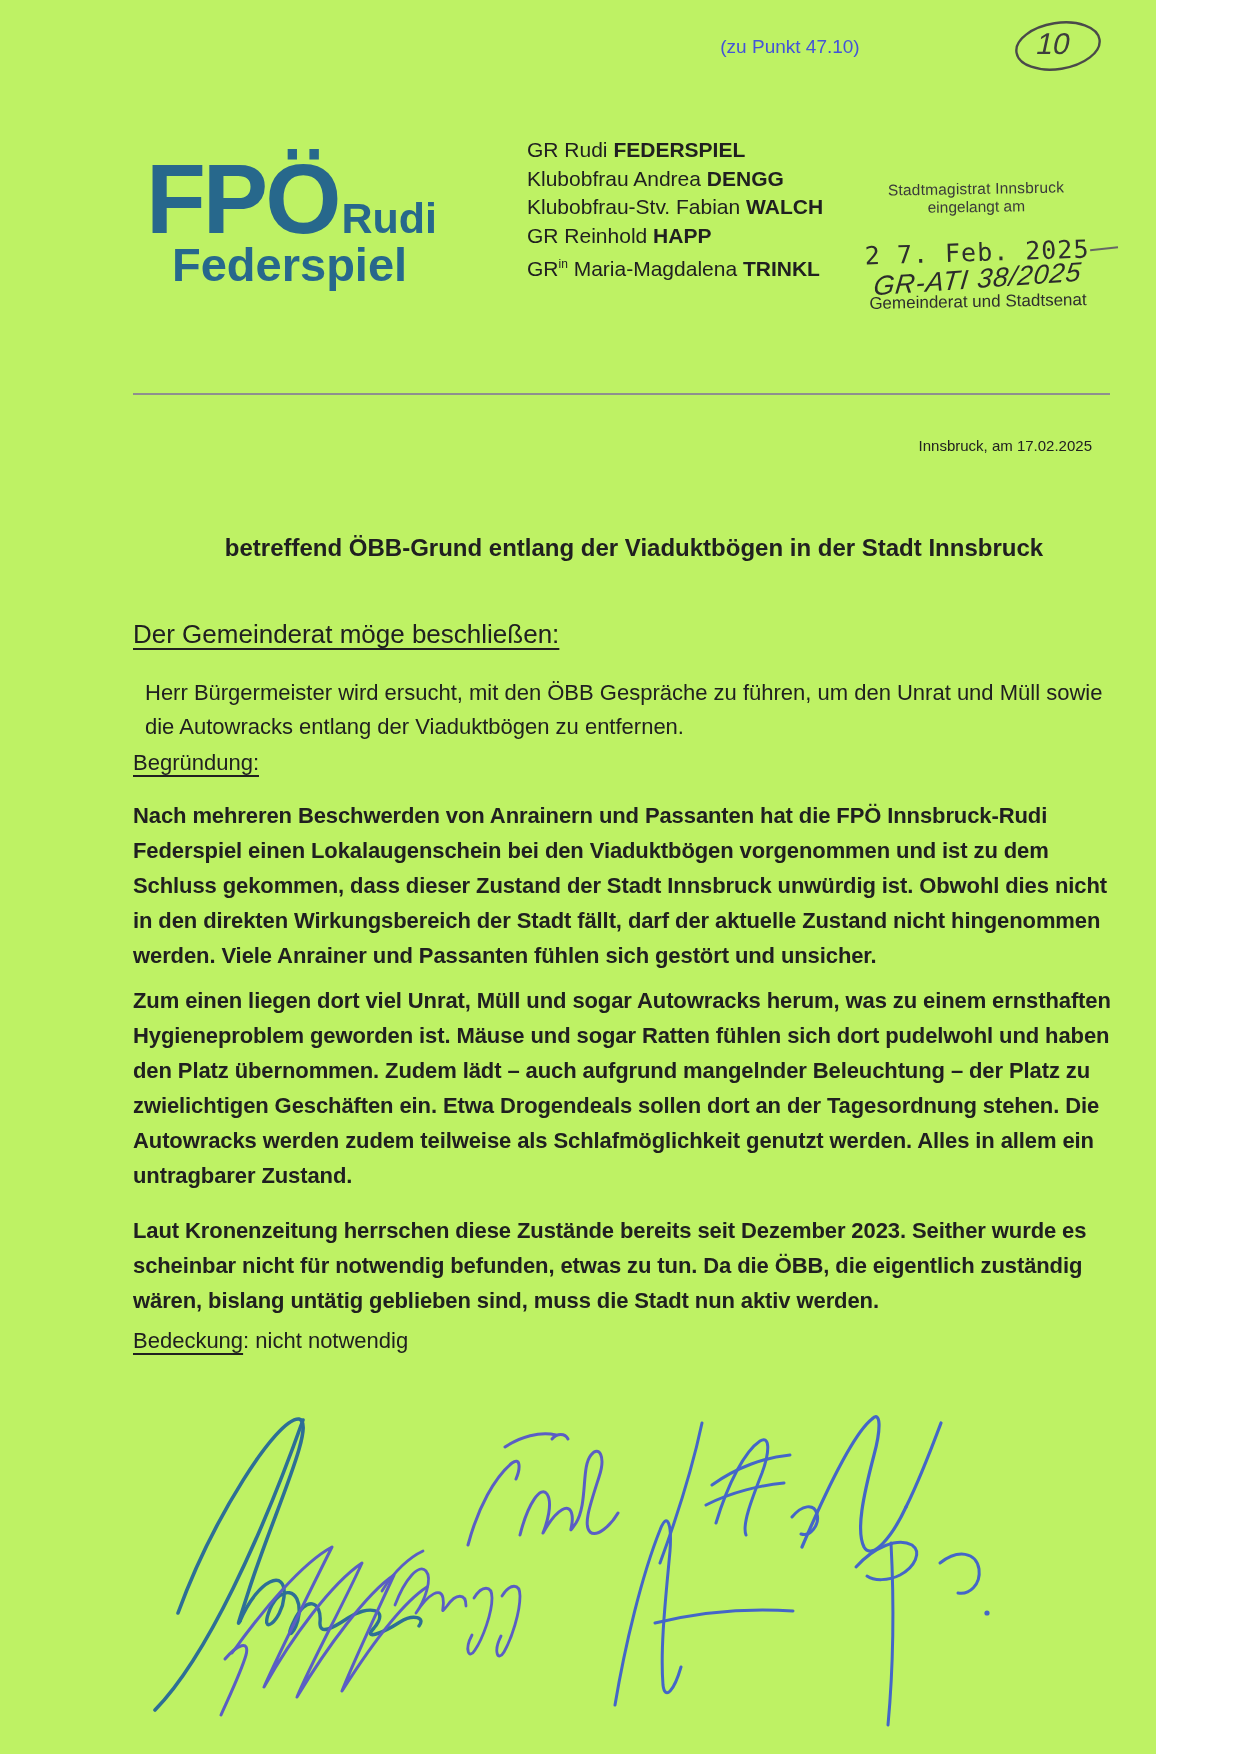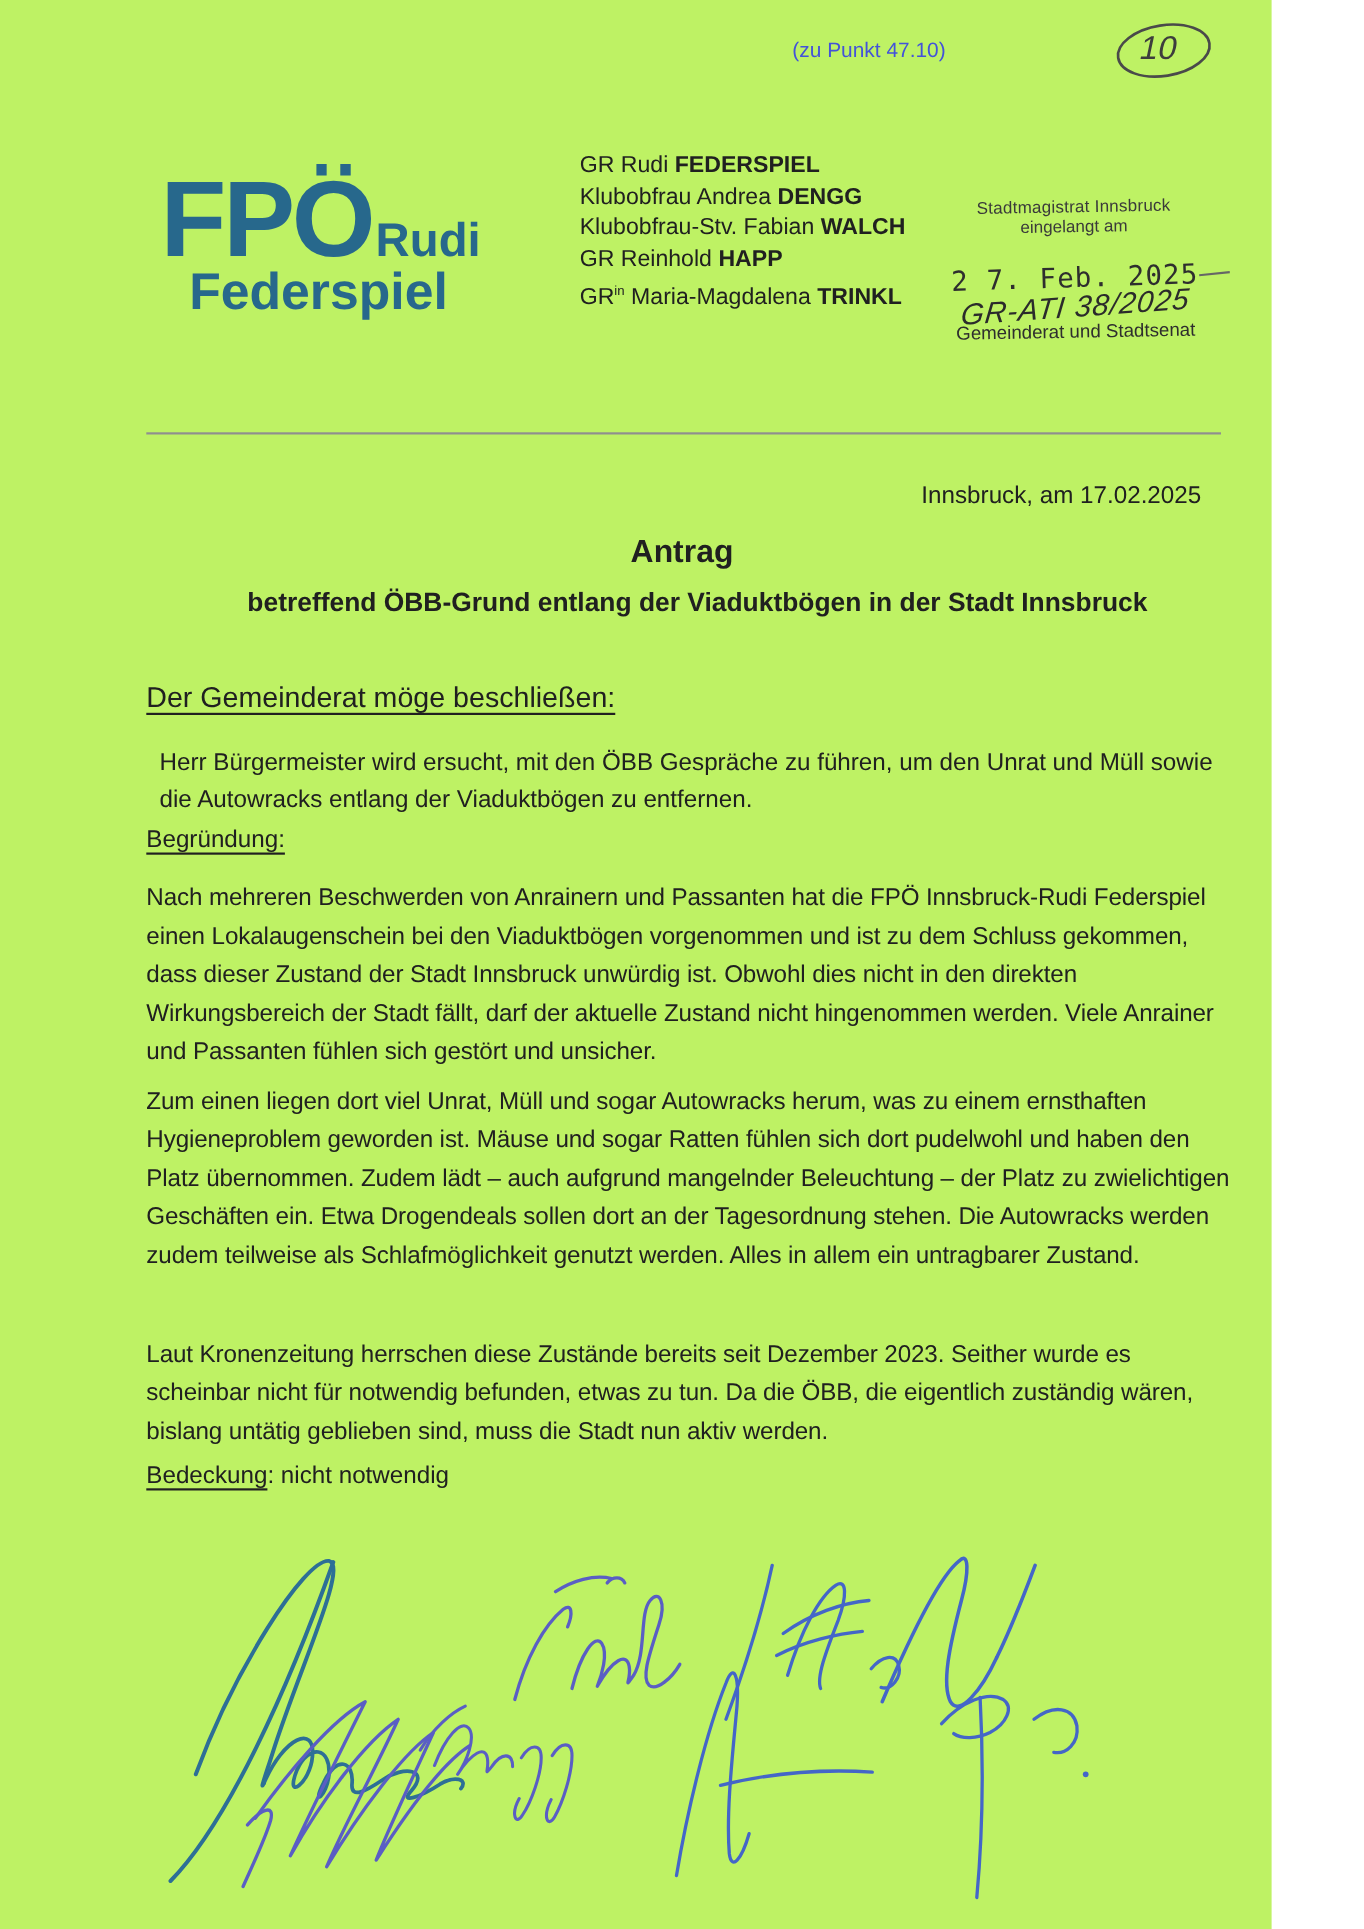--- a/index.html
+++ b/index.html
@@ -40,30 +40,30 @@
     transform:rotate(-0.8deg);
   }
   .stamp-dash{position:absolute;right:-16px;top:70px;width:28px;border-top:2px solid #666;transform:rotate(-5deg);}
   .stamp-ref{
     margin-top:-3px;font-size:27px;font-style:italic;color:#2b2b2b;
     transform:rotate(-3deg) skewX(-10deg);white-space:nowrap;letter-spacing:1px;
   }
   .stamp-dept{font-size:17px;margin-top:-3px;color:#2e2e2e;white-space:nowrap;}
   
   .rule{position:absolute;left:133px;top:393px;width:977px;border-top:2px solid #8f8f8f;}
-  .dateline{position:absolute;left:133px;top:437px;width:959px;text-align:right;font-size:22px;}
+  .dateline{position:absolute;left:133px;top:437px;width:959px;text-align:right;font-size:15px;}
   
   .doc-title{position:absolute;left:0;top:486px;width:1240px;text-align:center;font-size:29px;font-weight:bold;}
   .doc-subtitle{position:absolute;left:14px;top:534px;width:1240px;text-align:center;font-size:24px;font-weight:bold;}
   
   .h-underline{text-decoration:underline;text-underline-offset:5px;}
   .res-heading{position:absolute;left:133px;top:619px;font-size:26px;}
   .res-text{position:absolute;left:133px;top:664px;width:985px;font-size:22px;line-height:34px;margin:12px;}
   .just-heading{position:absolute;left:133px;top:750px;font-size:22px;}
-  .para{position:absolute;left:133px;width:985px;font-size:22px;line-height:35px;margin:0;letter-spacing:-0.1px;}
+  .para{position:absolute;left:133px;width:985px;font-size:22px;line-height:35px;margin:0;letter-spacing:-0.1px;font-weight:bold;}
   .para-1{top:798px;}
   .para-2{top:983px;}
   .para-3{top:1213px;}
   .coverage{position:absolute;left:133px;top:1328px;font-size:22px;}
   
   .signatures{position:absolute;left:0;top:1395px;}
   .signatures path{fill:none;stroke:currentColor;stroke-linecap:round;stroke-linejoin:round;}
   .ink-teal{color:var(--ink-teal);}
   .ink-blue{color:var(--ink-blue);}
   .ink-violet{color:var(--ink-violet);}
@@ -103,21 +103,20 @@
     <div class="stamp-date">2 7. Feb. 2025</div>
     <div class="stamp-dash"></div>
     <div class="stamp-ref">GR-ATI 38/2025</div>
     <div class="stamp-dept">Gemeinderat und Stadtsenat</div>
   </div>
 
   <div class="rule"></div>
 
   <div class="dateline">Innsbruck, am 17.02.2025</div>
 
-  <div class="doc-title">Antrag</div>
   <div class="doc-subtitle">betreffend ÖBB-Grund entlang der Viaduktbögen in der Stadt Innsbruck</div>
 
   <div class="res-heading h-underline">Der Gemeinderat möge beschließen:</div>
   <p class="res-text">Herr Bürgermeister wird ersucht, mit den ÖBB Gespräche zu führen, um den Unrat und Müll sowie die Autowracks entlang der Viaduktbögen zu entfernen.</p>
 
   <div class="just-heading h-underline">Begründung:</div>
   <p class="para para-1">Nach mehreren Beschwerden von Anrainern und Passanten hat die FPÖ Innsbruck-Rudi Federspiel einen Lokalaugenschein bei den Viaduktbögen vorgenommen und ist zu dem Schluss gekommen, dass dieser Zustand der Stadt Innsbruck unwürdig ist. Obwohl dies nicht in den direkten Wirkungsbereich der Stadt fällt, darf der aktuelle Zustand nicht hingenommen werden. Viele Anrainer und Passanten fühlen sich gestört und unsicher.</p>
   <p class="para para-2">Zum einen liegen dort viel Unrat, Müll und sogar Autowracks herum, was zu einem ernsthaften Hygieneproblem geworden ist. Mäuse und sogar Ratten fühlen sich dort pudelwohl und haben den Platz übernommen. Zudem lädt – auch aufgrund mangelnder Beleuchtung – der Platz zu zwielichtigen Geschäften ein. Etwa Drogendeals sollen dort an der Tagesordnung stehen. Die Autowracks werden zudem teilweise als Schlafmöglichkeit genutzt werden. Alles in allem ein untragbarer Zustand.</p>
   <p class="para para-3">Laut Kronenzeitung herrschen diese Zustände bereits seit Dezember 2023. Seither wurde es scheinbar nicht für notwendig befunden, etwas zu tun. Da die ÖBB, die eigentlich zuständig wären, bislang untätig geblieben sind, muss die Stadt nun aktiv werden.</p>
 

